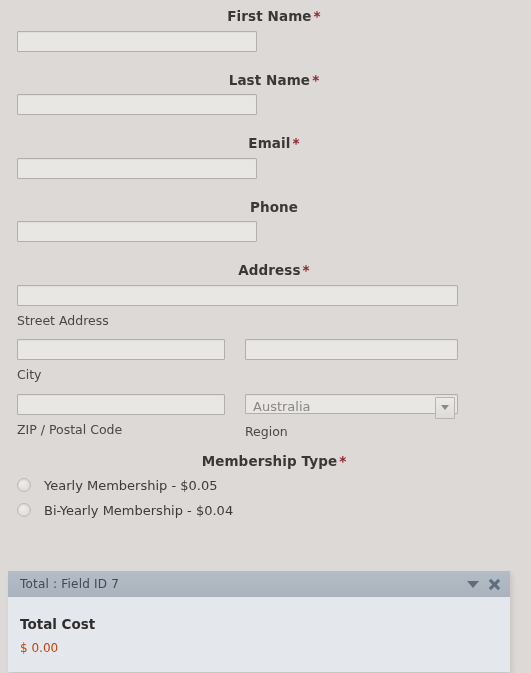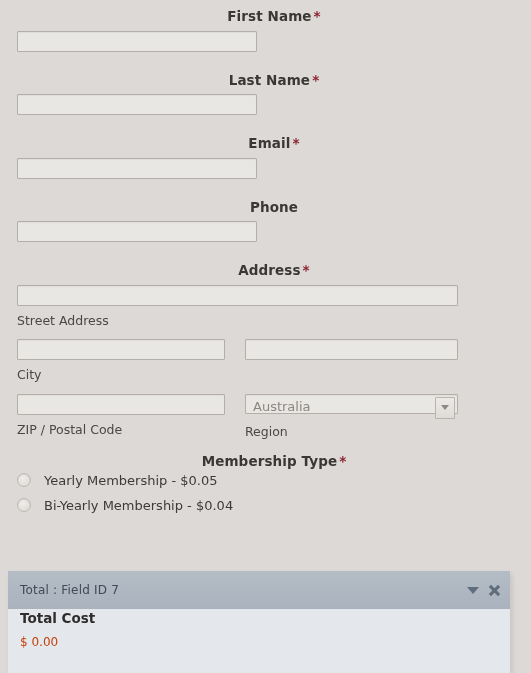--- a/index.html
+++ b/index.html
@@ -115,21 +115,21 @@
   .caret-down {
     width: 0; height: 0;
     border-left: 4px solid transparent;
     border-right: 4px solid transparent;
     border-top: 5px solid #8e8984;
   }
 
   
   .radio-row {
     display: flex;
-    align-items: flex-start;
+    align-items: center;
     padding-left: 17px;
     height: 25px;
   }
   .radio-mark {
     width: 12px;
     height: 12px;
     border-radius: 50%;
     border: 1px solid #bdb8b4;
     background: radial-gradient(circle at 40% 35%, #f0eeec, #d8d5d1);
     box-shadow: inset 0 1px 1px rgba(0,0,0,0.07);
@@ -143,21 +143,21 @@
 
   
   .total-panel {
     position: absolute;
     left: 8px;
     top: 571px;
     width: 502px;
     box-shadow: 2px 3px 5px rgba(0,0,0,0.10);
   }
   .total-header {
-    height: 38px;
+    height: 26px;
     background: linear-gradient(to bottom, #b4bcc6, #aab2bd);
     display: flex;
     align-items: center;
     padding: 0 9px 0 12px;
     box-sizing: border-box;
   }
   .total-header-title {
     flex: 1;
     font-size: 12px;
     color: #3f4a55;
@@ -186,21 +186,21 @@
     left: 0; top: 5px;
     width: 13px; height: 3px;
     background: #5f6d7c;
   }
   .x-icon:before { transform: rotate(45deg); }
   .x-icon:after  { transform: rotate(-45deg); }
 
   .total-body {
     background: #e4e8ec;
     height: 75px;
-    padding: 3px 0 0 12px;
+    padding: 21px 0 0 12px;
     box-sizing: border-box;
   }
   .total-title {
     font-size: 13.5px;
     font-weight: bold;
     color: #2f2d2b;
     line-height: 1;
   }
   .total-value {
     font-size: 12px;

